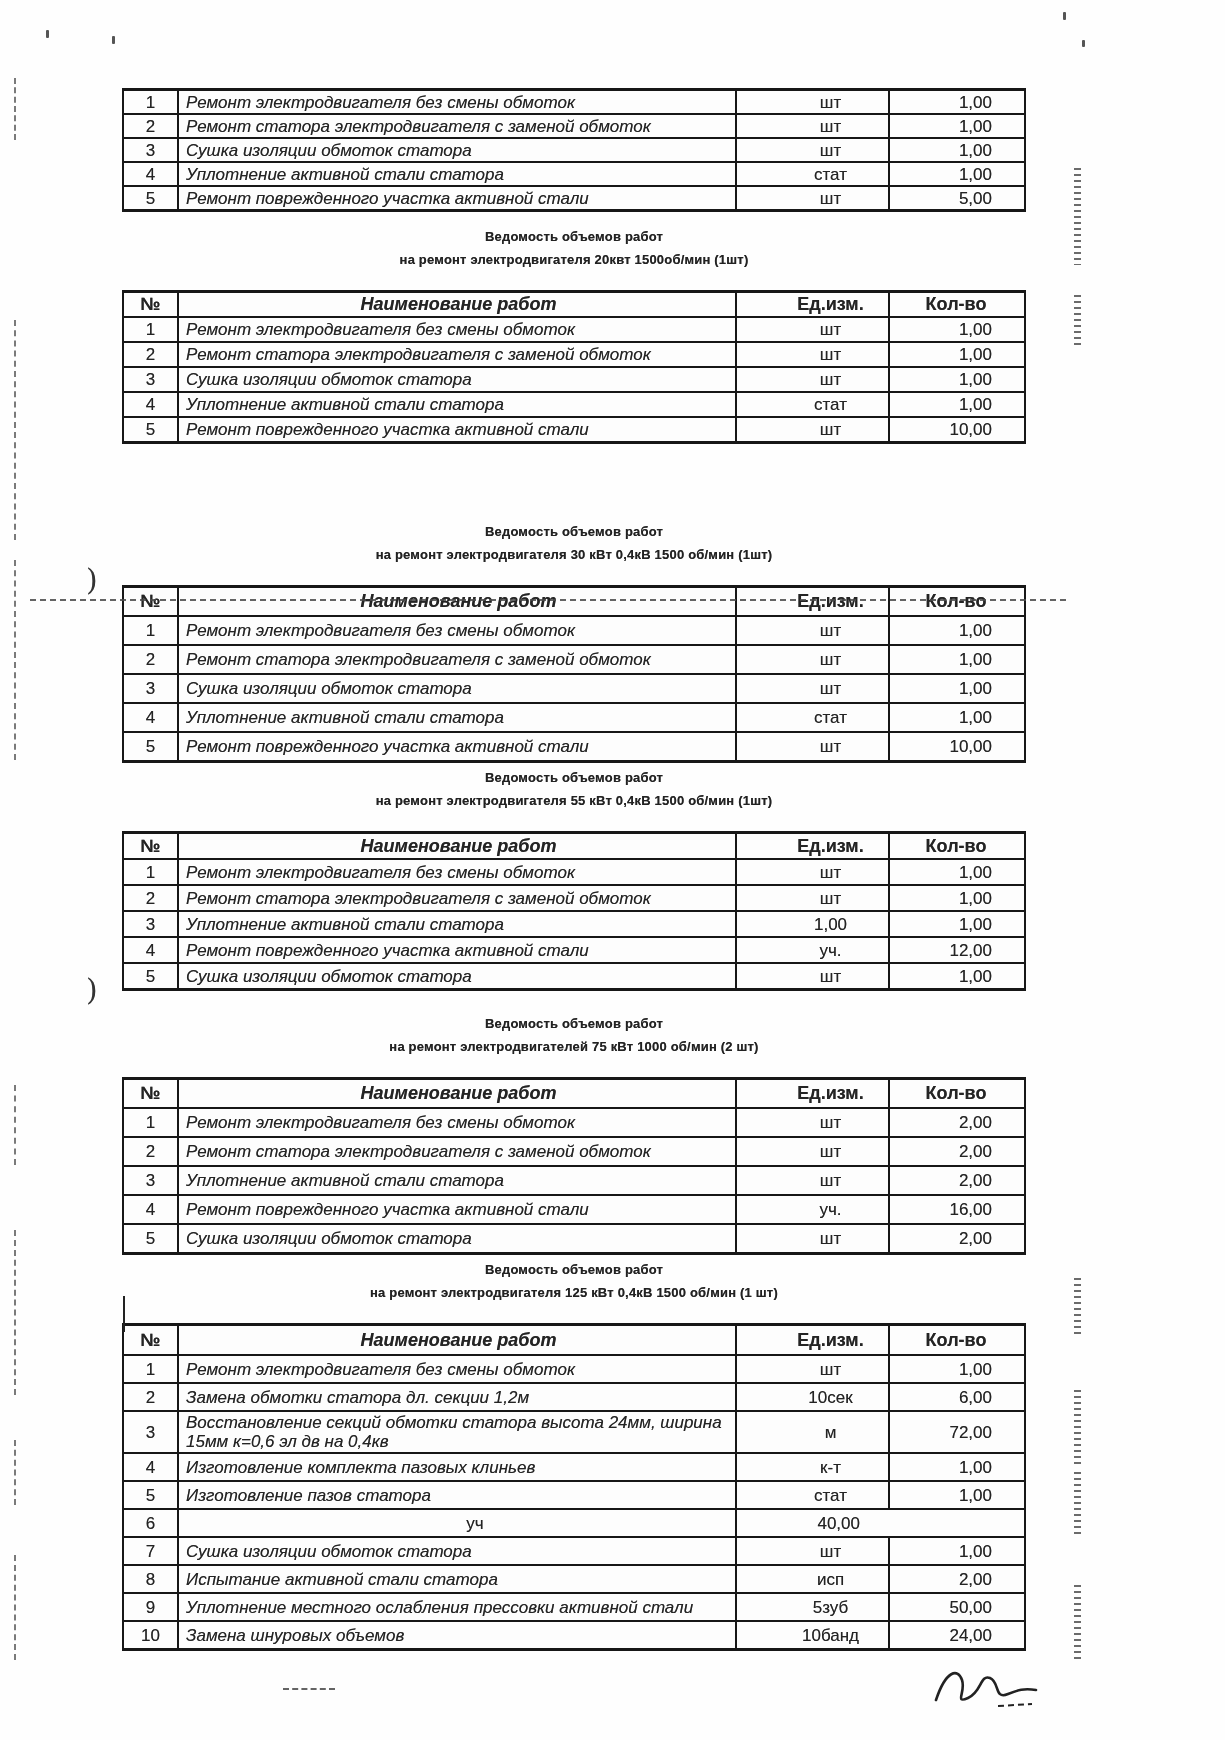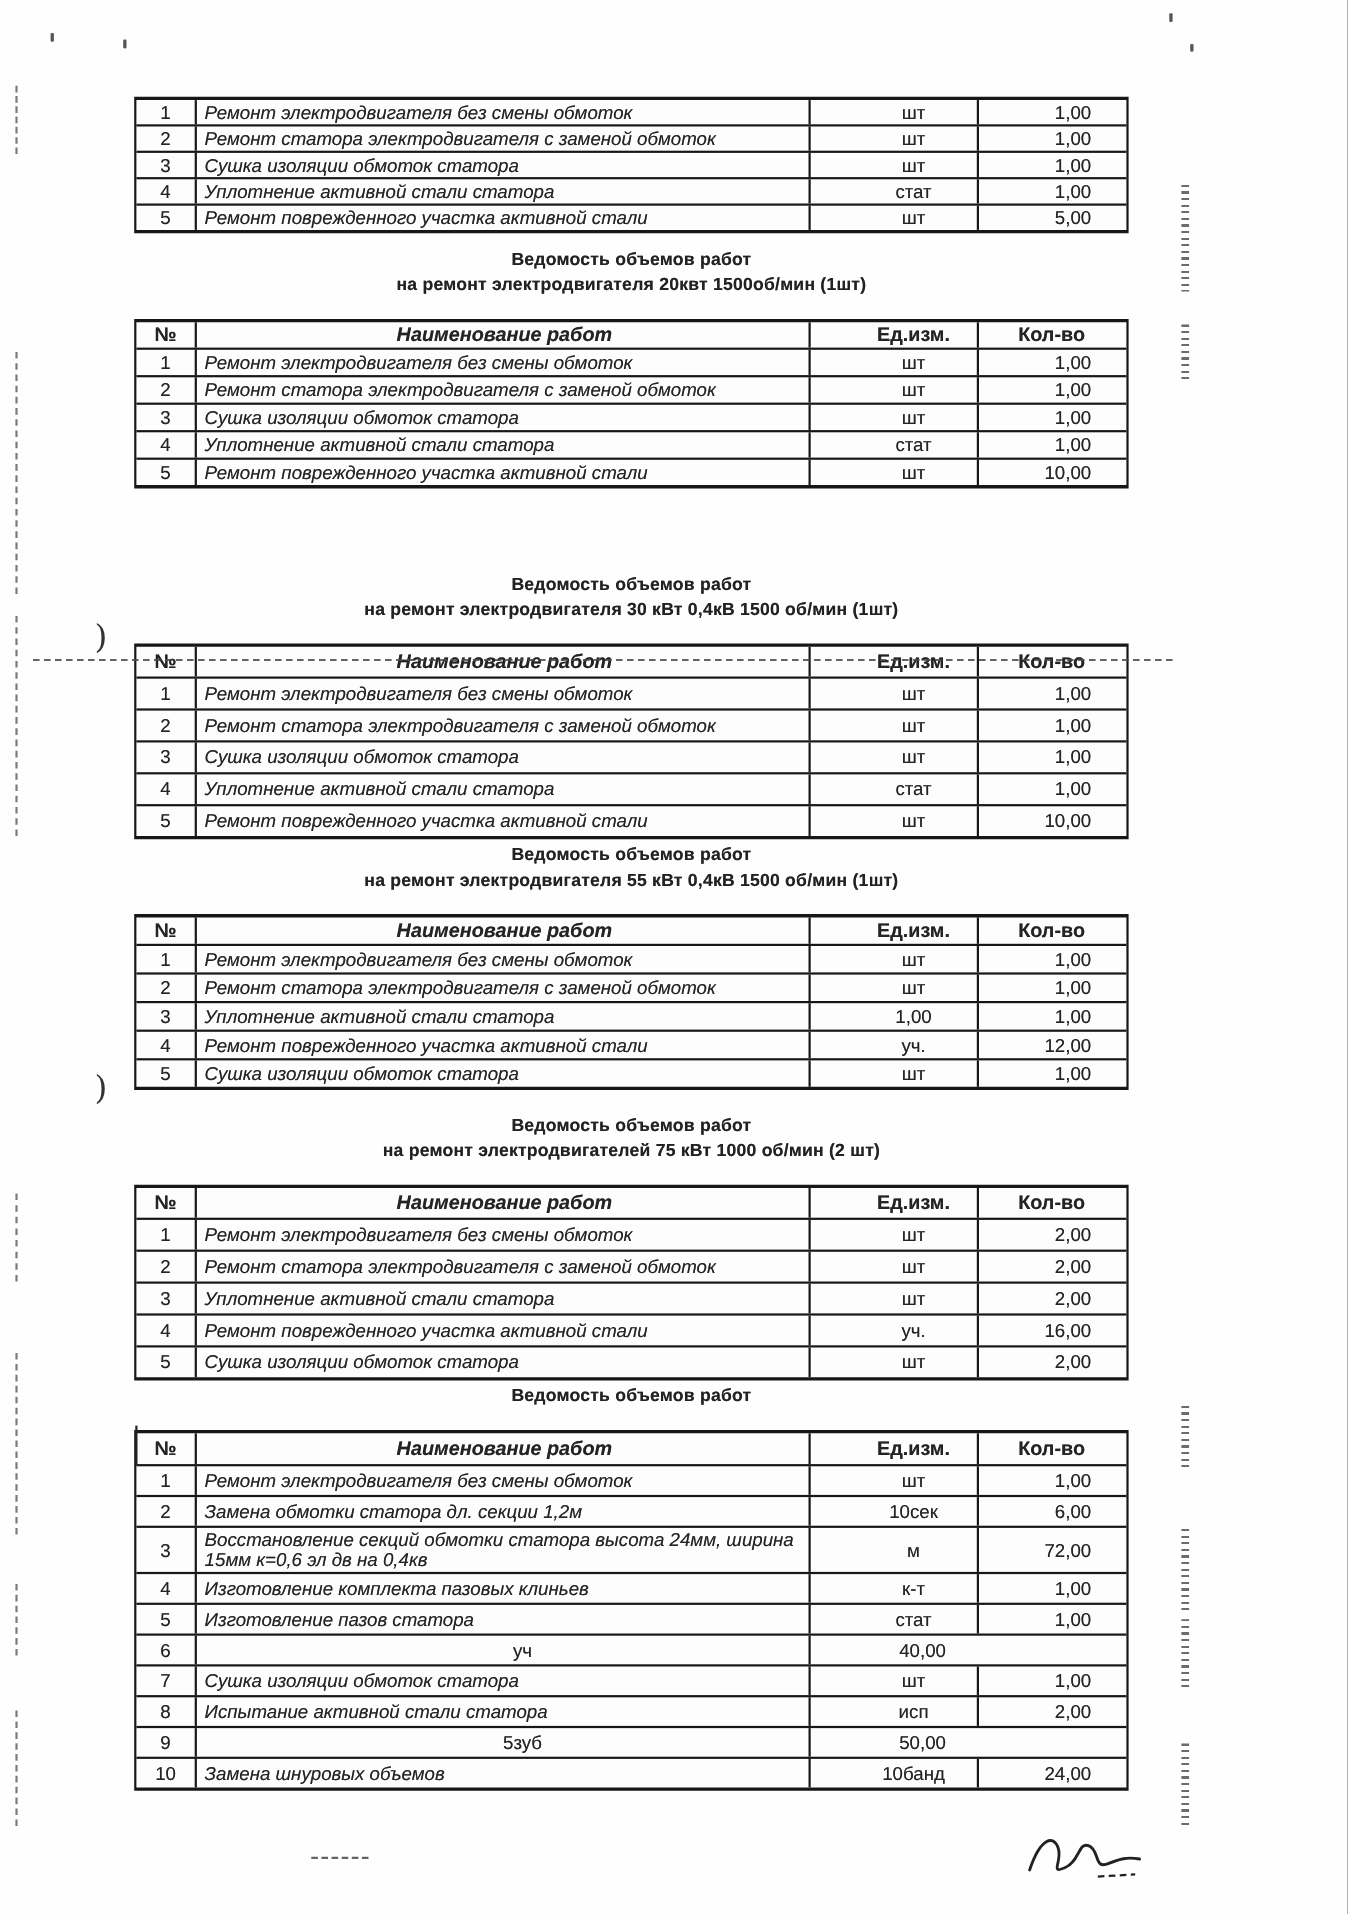--- a/index.html
+++ b/index.html
@@ -7,21 +7,21 @@
     position:relative;
     width:1225px;height:1740px;
     background:#fefefe;
     font-family:"Liberation Sans", sans-serif;
     color:#1c1c1c;
     overflow:hidden;
     box-shadow:0 0 8px rgba(0,0,0,.4);
   }
   .sec{position:absolute;left:122px;width:904px;}
   .title{
-    text-align:center;font-weight:bold;font-size:16px;line-height:23px;
+    text-align:center;font-weight:bold;font-size:13px;line-height:23px;
     color:#222;letter-spacing:.2px;
     text-shadow:0 0 .5px rgba(0,0,0,.55);
   }
   .tbl{
     border:3px solid #171717;
     border-left-width:2px;border-right-width:2px;
     background:#fdfdfd;
   }
   .title + .tbl{margin-top:19px;}
   .row{
@@ -286,20 +286,21 @@
           <div class="cell name">Сушка изоляции обмоток статора</div>
           <div class="cell unit">шт</div>
           <div class="cell qty">2,00</div>
         </div>
       </div>
   </section>
 
   <section class="sec" style="top:1258px">
     <div class="title">
       <div>Ведомость объемов работ</div>
+      <div>на ремонт электродвигателя 125 кВт  0,4кВ 1500 об/мин (1 шт)</div>
     </div>
     <div class="tbl t6">
         <div class="row head">
           <div class="cell num">№</div>
           <div class="cell name">Наименование работ</div>
           <div class="cell unit">Ед.изм.</div>
           <div class="cell qty">Кол-во</div>
         </div>
         <div class="row">
           <div class="cell num">1</div>
@@ -343,20 +344,21 @@
           <div class="cell qty">1,00</div>
         </div>
         <div class="row">
           <div class="cell num">8</div>
           <div class="cell name">Испытание активной стали статора</div>
           <div class="cell unit">исп</div>
           <div class="cell qty">2,00</div>
         </div>
         <div class="row">
           <div class="cell num">9</div>
+          <div class="cell name">Уплотнение местного ослабления прессовки активной стали</div>
           <div class="cell unit">5зуб</div>
           <div class="cell qty">50,00</div>
         </div>
         <div class="row">
           <div class="cell num">10</div>
           <div class="cell name">Замена шнуровых объемов</div>
           <div class="cell unit">10банд</div>
           <div class="cell qty">24,00</div>
         </div>
       </div>

